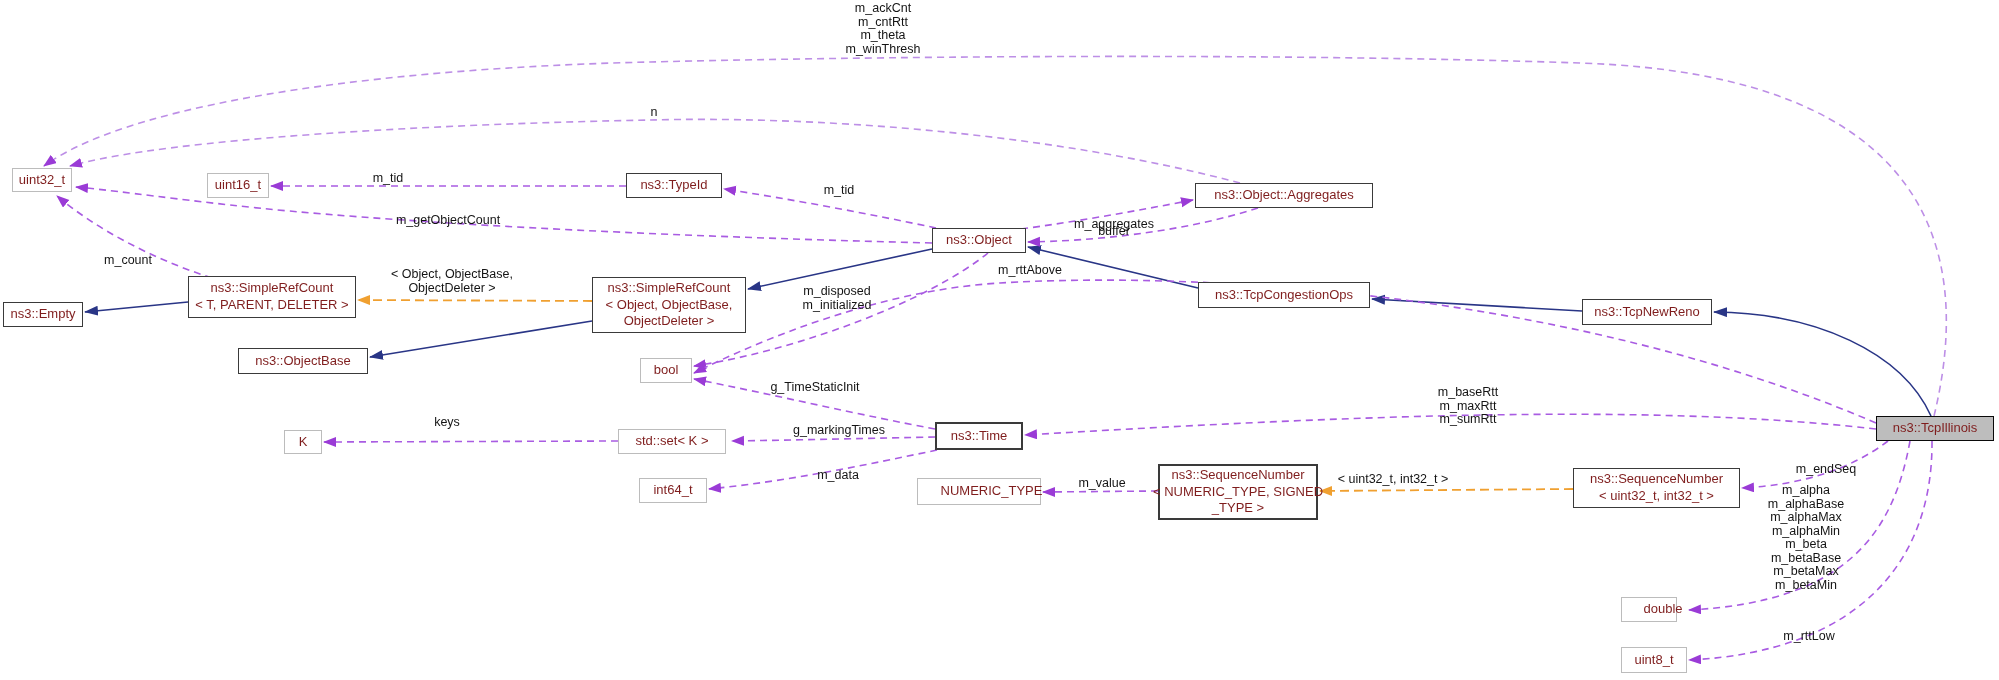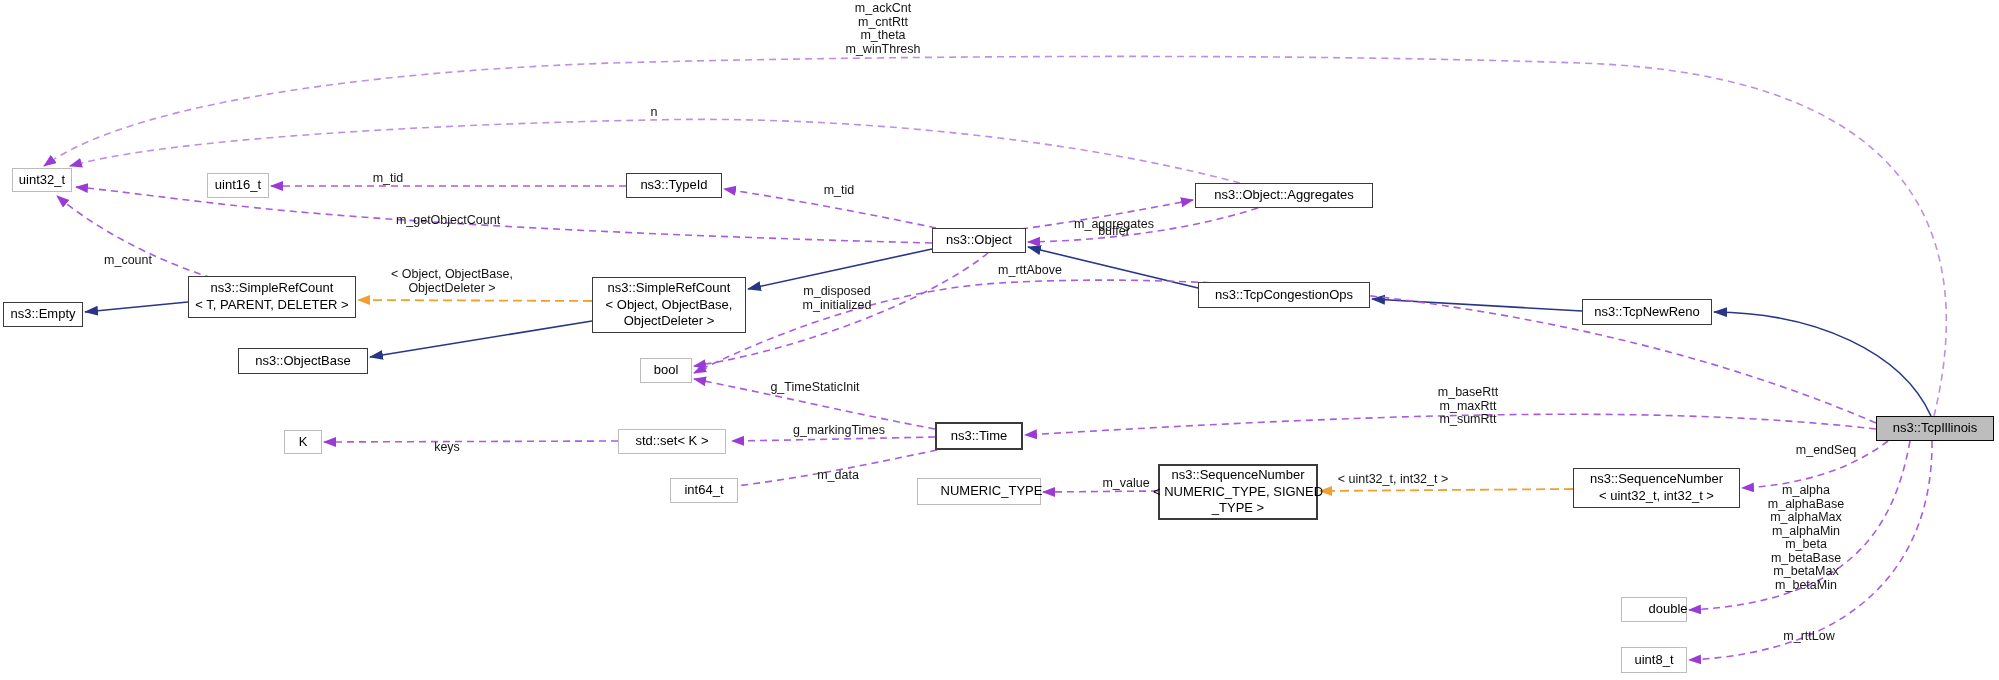--- a/index.html
+++ b/index.html
@@ -8,21 +8,21 @@
   #edges-svg{position:absolute;left:0;top:0;width:1999px;height:680px;}
   .edge{fill:none;stroke-width:1.6px;}
   .usage{stroke:var(--c-usage);stroke-dasharray:7 5;}
   .usage-light{stroke:var(--c-usage-light);stroke-dasharray:7 5;}
   .inheritance{stroke:var(--c-inh);}
   .template{stroke:var(--c-tpl);stroke-dasharray:9 5;stroke-width:1.8px;}
   .mk-usage{fill:var(--c-usage-arrow);}
   .mk-inh{fill:var(--c-inh);}
   .mk-tpl{fill:var(--c-tpl);}
   .node{position:absolute;display:flex;flex-direction:column;align-items:center;justify-content:center;
-        background:#fff;border:1px solid var(--c-plain);color:#000000;font-size:13px;line-height:1.3;
+        background:#fff;border:1px solid var(--c-plain);color:#7f1d1d;font-size:13px;line-height:1.3;
         white-space:nowrap;box-sizing:border-box;padding:0 4px;}
   .node.cls{border-color:var(--c-border);}
   .node.cls-bold{border:2px solid var(--c-border);}
   .node.selected{background:var(--c-selfill);border:1.5px solid #0a0a0a;}
   .elabel{position:absolute;transform:translateX(-50%);text-align:center;color:#141414;
           font-size:12.5px;line-height:13.5px;white-space:nowrap;}
 </style>
 </head>
 <body>
 
@@ -114,39 +114,39 @@
       </div>
       <div class="node plain" style="left: 640px; top: 358px; width: 52px; height: 25px;">
         <div>bool</div>
       </div>
       <div class="node plain" style="left: 284px; top: 430px; width: 38px; height: 24px;">
         <div>K</div>
       </div>
       <div class="node plain" style="left: 618px; top: 429px; width: 108px; height: 25px;">
         <div>std::set&lt; K &gt;</div>
       </div>
-      <div class="node plain" style="left: 639px; top: 478px; width: 68px; height: 25px; margin-left: 31px;">
+      <div class="node plain" style="left: 639px; top: 478px; width: 68px; height: 25px;">
         <div>int64_t</div>
       </div>
       <div class="node cls-bold" style="left: 935px; top: 422px; width: 88px; height: 28px;">
         <div>ns3::Time</div>
       </div>
       <div class="node plain" style="left: 917px; top: 478px; width: 124px; height: 27px; padding-left: 29px;">
         <div>NUMERIC_TYPE</div>
       </div>
       <div class="node cls-bold" style="left: 1158px; top: 464px; width: 160px; height: 56px;">
         <div>ns3::SequenceNumber</div>
         <div>&lt; NUMERIC_TYPE, SIGNED</div>
         <div>_TYPE &gt;</div>
       </div>
       <div class="node cls" style="left: 1573px; top: 468px; width: 167px; height: 40px;">
         <div>ns3::SequenceNumber</div>
         <div>&lt; uint32_t, int32_t &gt;</div>
       </div>
-      <div class="node plain" style="left: 1621px; top: 597px; width: 66px; height: 25px; padding-left: 32px;">
+      <div class="node plain" style="left: 1621px; top: 597px; width: 56px; height: 25px; padding-left: 32px;">
         <div>double</div>
       </div>
       <div class="node plain" style="left: 1621px; top: 647px; width: 66px; height: 26px;">
         <div>uint8_t</div>
       </div>
     </div>
   <div id="labels-layer">
       <div class="elabel" style="left: 883px; top: 2px;">
         <div>m_ackCnt</div>
         <div>m_cntRtt</div>
@@ -181,41 +181,41 @@
       <div class="elabel" style="left: 837px; top: 285px;">
         <div>m_disposed</div>
         <div>m_initialized</div>
       </div>
       <div class="elabel" style="left: 1030px; top: 264px;">
         <div>m_rttAbove</div>
       </div>
       <div class="elabel" style="left: 815px; top: 381px;">
         <div>g_TimeStaticInit</div>
       </div>
-      <div class="elabel" style="left: 447px; top: 441px;">
+      <div class="elabel" style="left: 447px; top: 416px;">
         <div>keys</div>
       </div>
       <div class="elabel" style="left: 839px; top: 424px;">
         <div>g_markingTimes</div>
       </div>
       <div class="elabel" style="left: 838px; top: 449px; margin-top: 20px;">
         <div>m_data</div>
       </div>
-      <div class="elabel" style="left: 1102px; top: 477px; margin-left: 24px;">
+      <div class="elabel" style="left: 1102px; top: 477px;">
         <div>m_value</div>
       </div>
       <div class="elabel" style="left: 1393px; top: 473px;">
         <div>&lt; uint32_t, int32_t &gt;</div>
       </div>
       <div class="elabel" style="left: 1468px; top: 386px;">
         <div>m_baseRtt</div>
         <div>m_maxRtt</div>
         <div>m_sumRtt</div>
       </div>
-      <div class="elabel" style="left: 1809px; top: 444px; padding-left: 34px;">
+      <div class="elabel" style="left: 1809px; top: 463px; padding-left: 34px;">
         <div>m_endSeq</div>
       </div>
       <div class="elabel" style="left: 1806px; top: 484px;">
         <div>m_alpha</div>
         <div>m_alphaBase</div>
         <div>m_alphaMax</div>
         <div>m_alphaMin</div>
         <div>m_beta</div>
         <div>m_betaBase</div>
         <div>m_betaMax</div>

